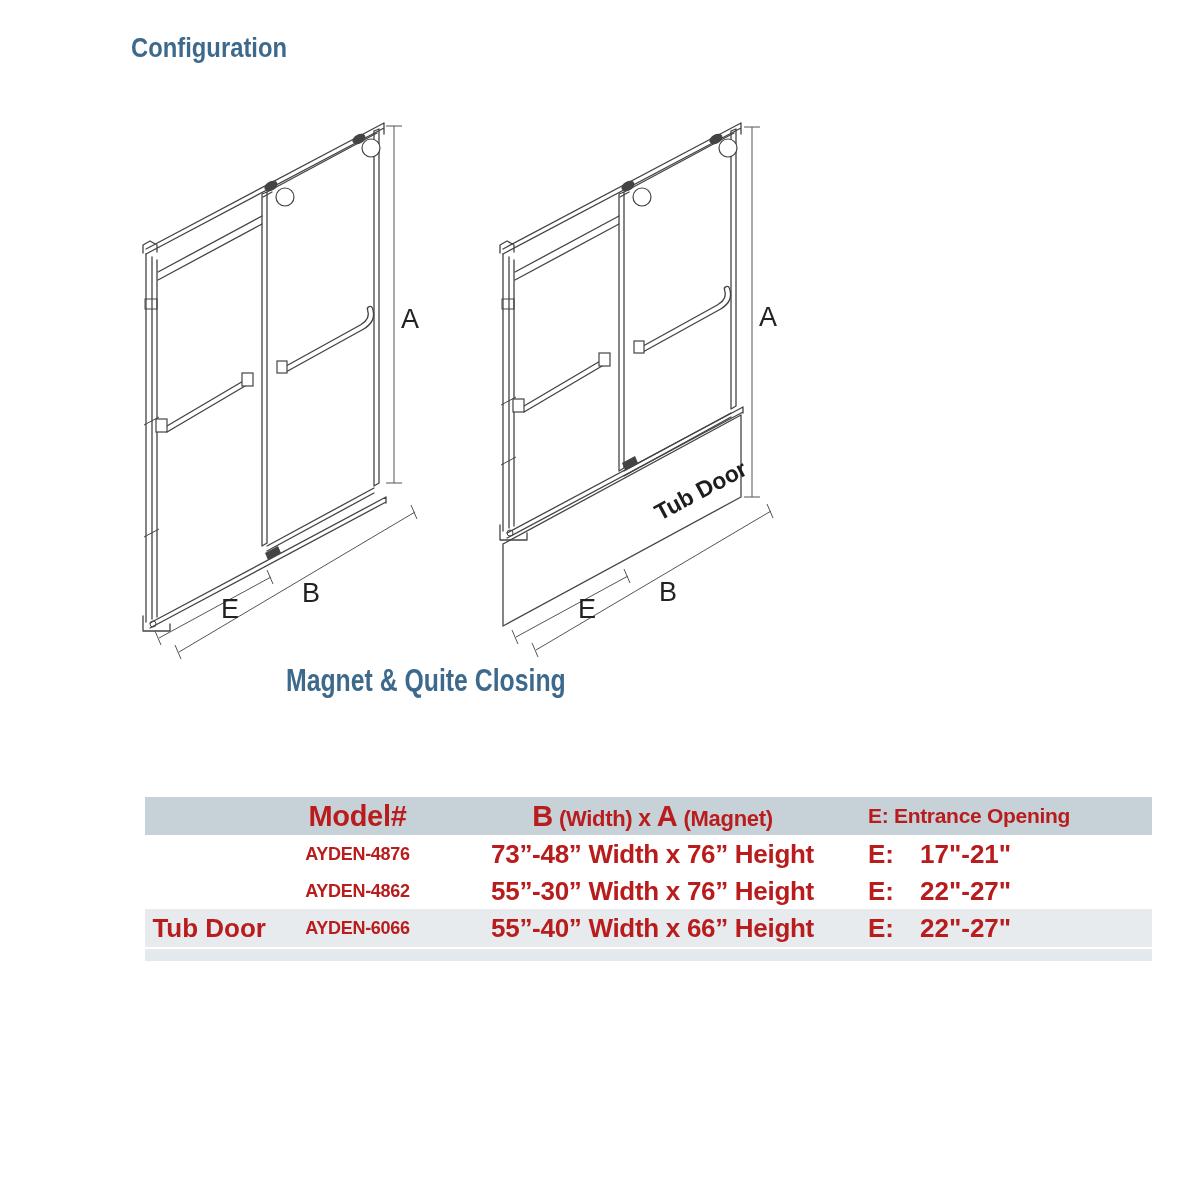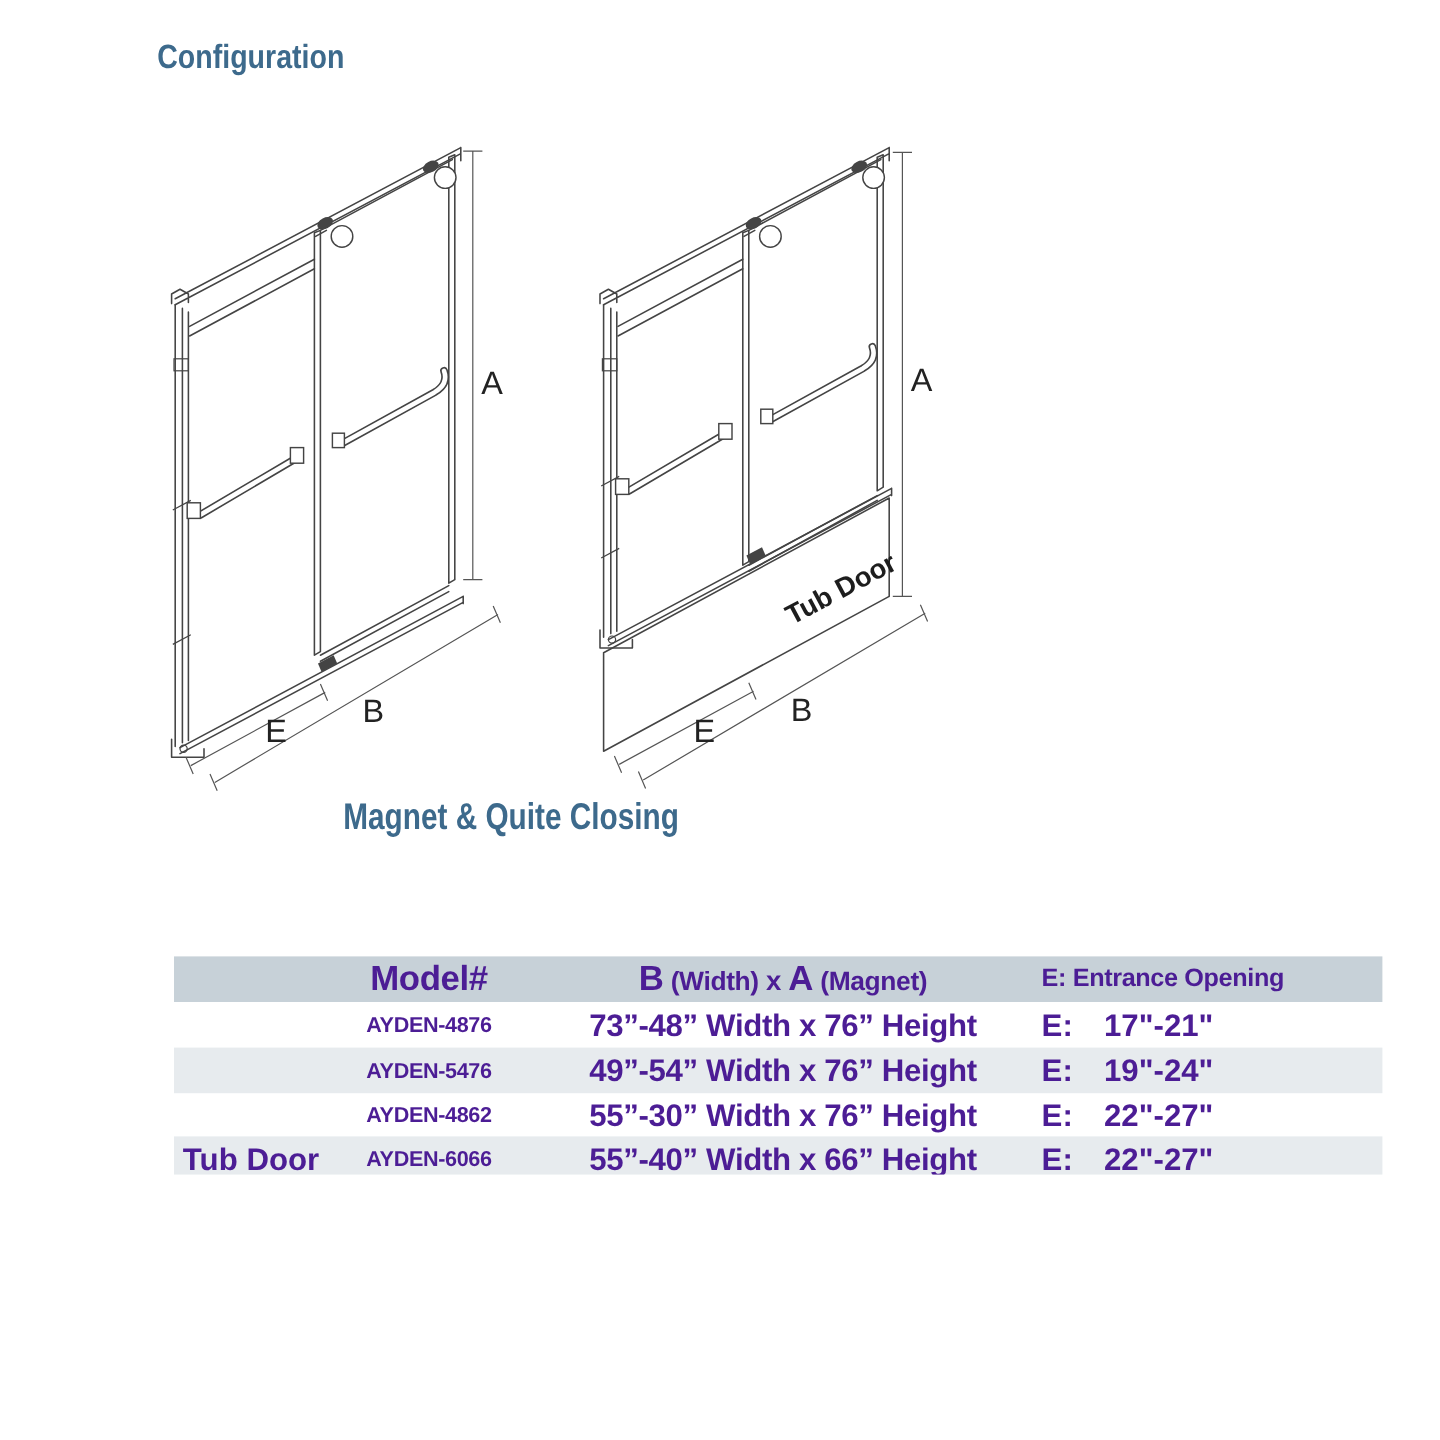--- a/index.html
+++ b/index.html
@@ -1,17 +1,17 @@
 <!DOCTYPE html>
 <html><head>
 <meta charset="utf-8">
 <style>
   html,body{margin:0;padding:0;background:#fff;}
   .stage{
-    position:relative;width:1200px;height:979px;background:#ffffff;
+    position:relative;width:1200px;height:1200px;background:#ffffff;
     font-family:"Liberation Sans",sans-serif;overflow:hidden;
   }
   .title{
     position:absolute;left:131px;top:32px;
     font-size:28px;font-weight:bold;color:#3d6a8c;
     transform:scaleX(.85);transform-origin:left top;white-space:nowrap;
   }
   .caption{
     position:absolute;left:286px;top:663px;
     font-size:31px;font-weight:bold;color:#3d6a8c;
@@ -22,21 +22,21 @@
   .thin{stroke:#444;stroke-width:1;fill:none;}
   .bar-o{stroke:#444;stroke-width:6.5;fill:none;stroke-linecap:round;}
   .bar-i{stroke:#fff;stroke-width:3.8;fill:none;stroke-linecap:round;}
   .dark{fill:#444;stroke:none;}
   .wht{fill:#fff;stroke:#444;stroke-width:1.2;}
   .dim{stroke:#555;stroke-width:1;fill:none;}
   text.lbl{font-family:"Liberation Sans",sans-serif;font-size:27px;fill:#222;}
   text.tub{font-family:"Liberation Sans",sans-serif;font-size:23px;font-weight:600;fill:#1d1d1d;}
 
   .spec-table{position:absolute;left:145px;top:797px;width:1007px;
-    color:#4c1d95;font-weight:bold;}
+    color:#b91c1c;font-weight:bold;}
   .tr{display:grid;grid-template-columns:125px 175px 415px 1fr;align-items:center;}
   .thead{height:38px;background:#c7d1d8;}
   .r{height:38px;}
   .r3{height:36px;}
   .alt{background:#e7ebee;}
   .gap{height:2px;background:#fff;}
   .tfoot{height:12px;background:#e3e9ec;}
   .c{white-space:nowrap;}
   .c.prefix{text-align:right;padding-right:4px;font-size:26px;}
   .c.model{text-align:center;font-size:18px;letter-spacing:-0.3px;}
@@ -194,26 +194,20 @@
       <div class="c ent th">E: Entrance Opening</div>
     </div>
 
     <div class="tr r">
       <div class="c prefix"></div>
       <div class="c model">AYDEN-4876</div>
       <div class="c size">73”-48” Width x 76” Height</div>
       <div class="c ent"><span class="elab">E:</span><span>17"-21"</span></div>
     </div>
 
-    <div class="tr r alt">
-      <div class="c prefix"></div>
-      <div class="c model">AYDEN-5476</div>
-      <div class="c size">49”-54” Width x 76” Height</div>
-      <div class="c ent"><span class="elab">E:</span><span>19"-24"</span></div>
-    </div>
 
     <div class="tr r r3">
       <div class="c prefix"></div>
       <div class="c model">AYDEN-4862</div>
       <div class="c size">55”-30” Width x 76” Height</div>
       <div class="c ent"><span class="elab">E:</span><span>22"-27"</span></div>
     </div>
 
     <div class="tr r alt">
       <div class="c prefix">Tub Door</div>

